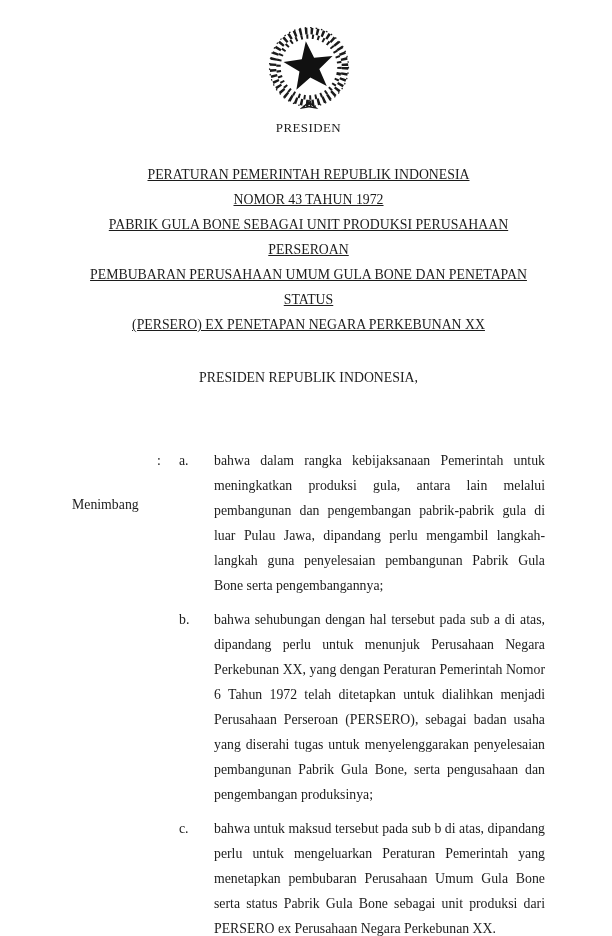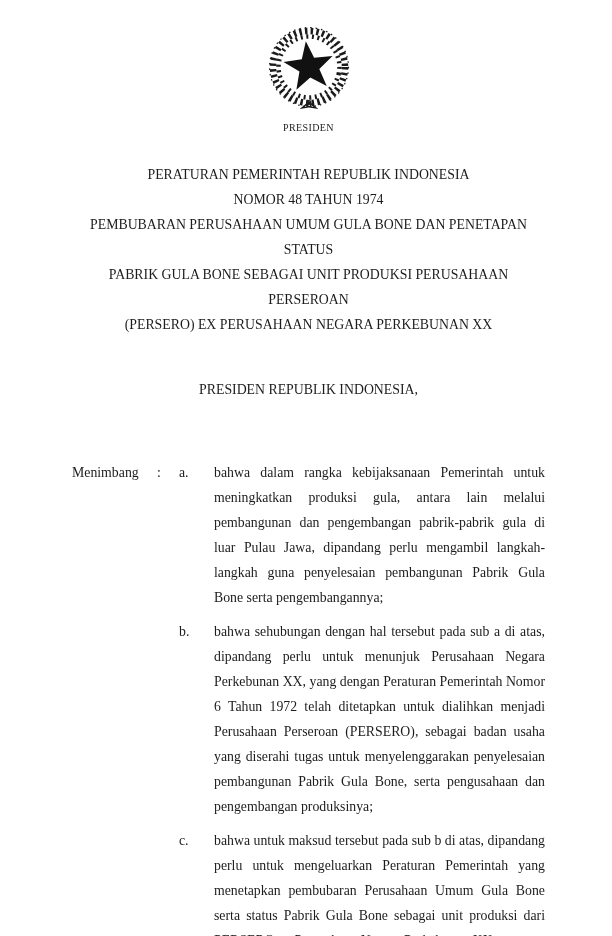--- a/index.html
+++ b/index.html
@@ -23,43 +23,45 @@
   }
   .letterhead {
     text-align: center;
     margin-bottom: 28px;
   }
   .emblem {
     display: inline-block;
     line-height: 0;
   }
   .letterhead-text {
-    font-size: 10px;
+    font-size: 13px;
     line-height: 12px;
     letter-spacing: 0.4px;
     margin-top: 2px;
   }
   .title-block {
     text-align: center;
+    text-decoration: underline;
   }
   .title-line {
     line-height: 25px;
   }
   .salutation {
     text-align: center;
-    margin-top: 40px;
+    margin-top: 28px;
     margin-bottom: 58px;
   }
   .clause-section {
     display: flex;
     align-items: flex-start;
   }
   .clause-label {
     width: 85px;
     flex: 0 0 85px;
+    margin-top: 44px;
   }
   .clause-sep {
     width: 22px;
     flex: 0 0 22px;
   }
   .clause-items {
     flex: 1 1 auto;
   }
   .clause-item {
     display: flex;
@@ -99,24 +101,24 @@
 
         <path d="M52 76 l-7 6 l9 -1.5 z M52 76 l7 6 l-9 -1.5 z" fill="none" stroke="#1b1b1b" stroke-width="1.4"></path>
         <circle cx="52" cy="76.5" r="1.8" fill="none" stroke="#1b1b1b" stroke-width="1.2"></circle>
       </svg>
     </span>
     <div class="letterhead-text">PRESIDEN</div>
   </div>
 
   <div class="title-block">
     <div class="title-line">PERATURAN PEMERINTAH REPUBLIK INDONESIA</div>
-    <div class="title-line">NOMOR 48 TAHUN 1974</div>
+    <div class="title-line">NOMOR 43 TAHUN 1972</div>
+    <div class="title-line">PABRIK GULA BONE SEBAGAI UNIT PRODUKSI PERUSAHAAN PERSEROAN</div>
     <div class="title-line">PEMBUBARAN PERUSAHAAN UMUM GULA BONE DAN PENETAPAN STATUS</div>
-    <div class="title-line">PABRIK GULA BONE SEBAGAI UNIT PRODUKSI PERUSAHAAN PERSEROAN</div>
-    <div class="title-line">(PERSERO) EX PERUSAHAAN NEGARA PERKEBUNAN XX</div>
+    <div class="title-line">(PERSERO) EX PENETAPAN NEGARA PERKEBUNAN XX</div>
   </div>
 
   <div class="salutation">PRESIDEN REPUBLIK INDONESIA,</div>
 
   <div class="clause-section section-gap-considering">
     <div class="clause-label">Menimbang</div>
     <div class="clause-sep">:</div>
     <div class="clause-items">
       <div class="clause-item">
         <div class="item-marker">a.</div>

